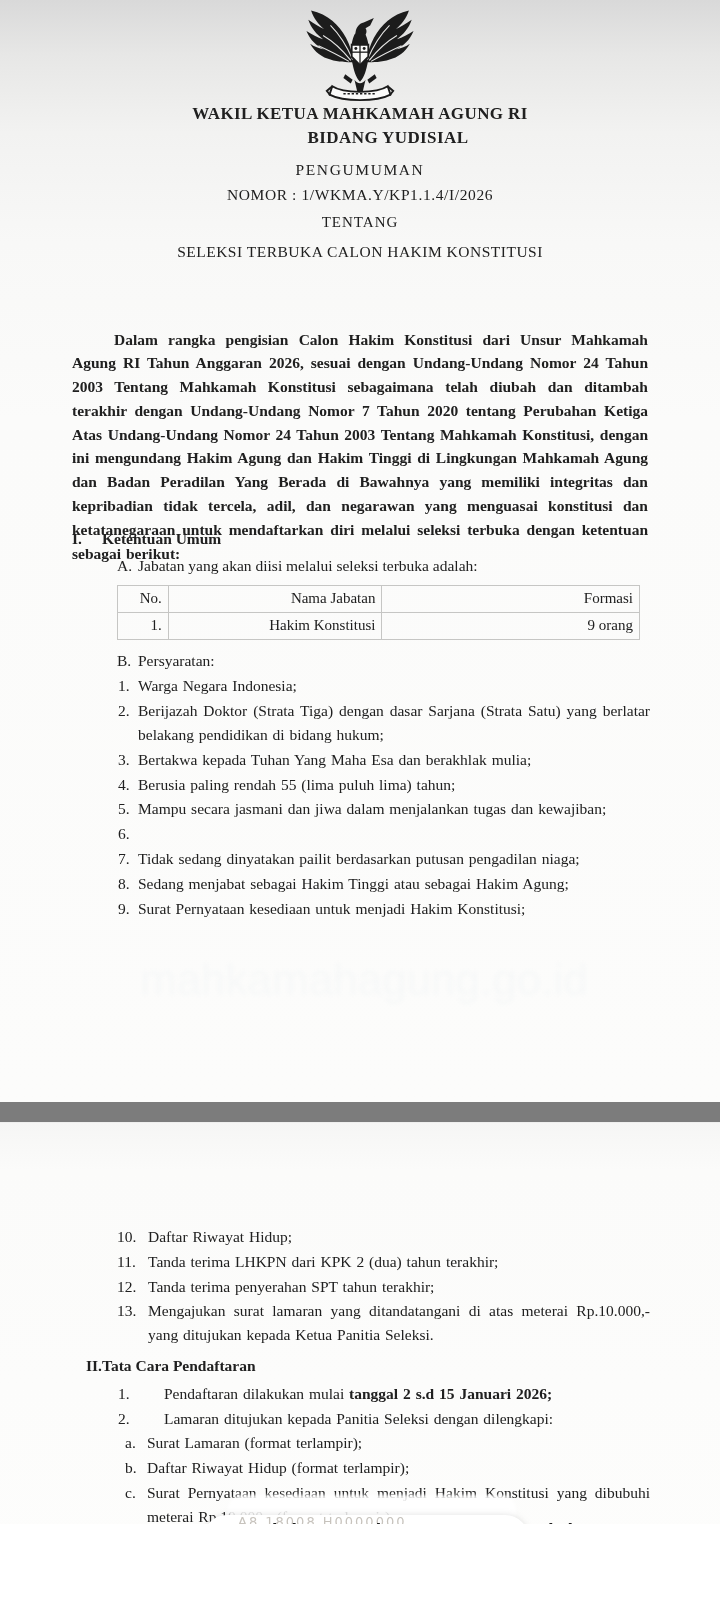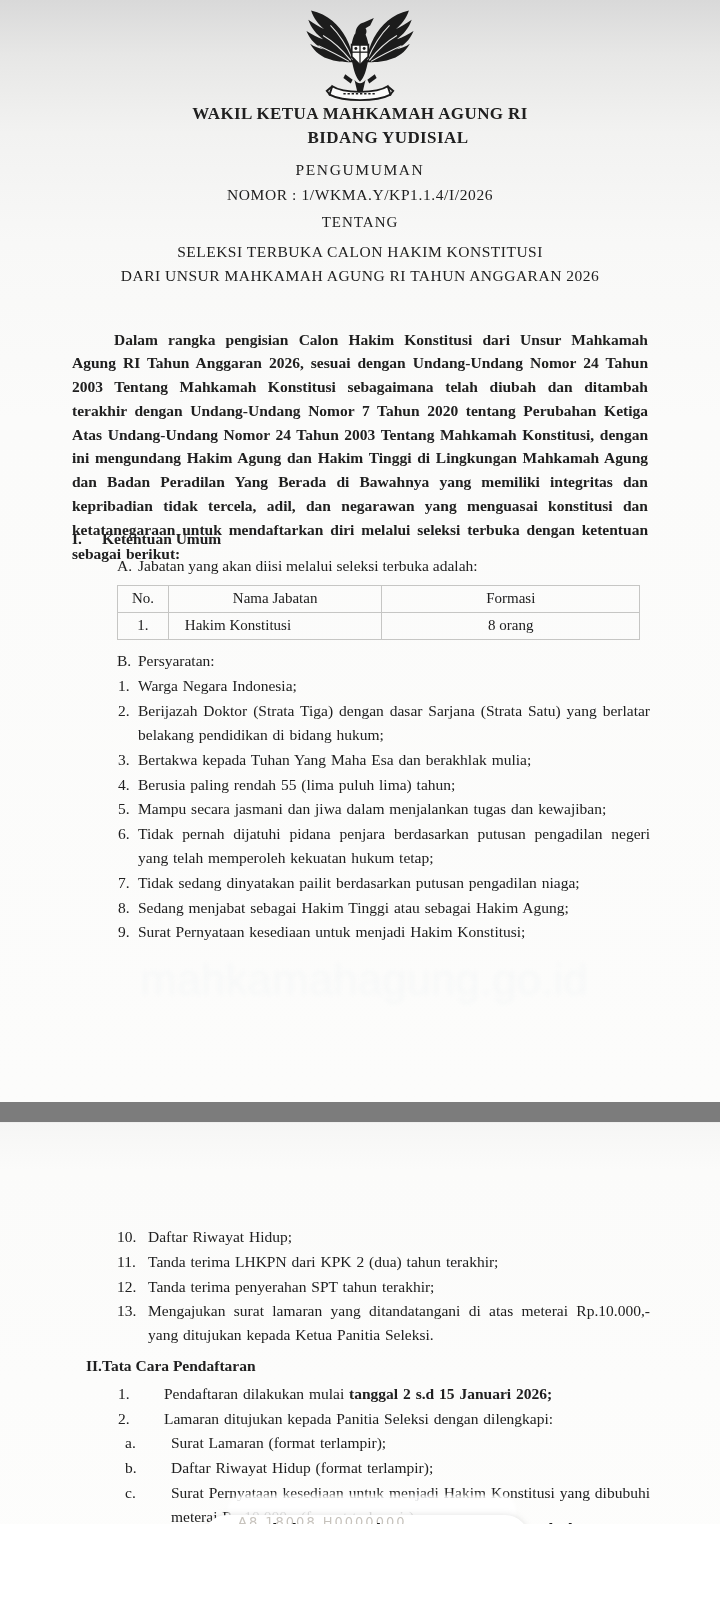--- a/index.html
+++ b/index.html
@@ -27,21 +27,21 @@
     font-size:15.5px;line-height:23.8px;text-align:justify;text-indent:42px;
     word-spacing:1px;
     font-weight:bold;
   }
   .sec-block{position:absolute;left:72px;top:527px;width:578px;font-size:15.5px;line-height:23.8px;}
   .sec-head{display:flex;font-weight:bold;}
   .sec-head .rn{flex:0 0 30px;}
   .letter-row{display:flex;padding-left:45px;margin-top:3px;}
   .letter-row .ln{flex:0 0 21px;}
   table.jobs{border-collapse:collapse;margin:7px 0 9px 45px;width:523px;font-size:15px;}
-  table.jobs td,table.jobs th{border:1px solid #c6c6c4;font-weight:normal;padding:1px 6px;height:24px;}
+  table.jobs td,table.jobs th{border:1px solid #c6c6c4;font-weight:normal;padding:1px 6px;height:24px;text-align:right;}
   .c-no{width:40px;text-align:center;}
   .c-nama{width:208px;text-align:center;}
   .c-nama-v{width:208px;text-align:left;padding-left:16px !important;}
   .c-formasi{width:271px;text-align:center;}
   .req-list{margin-top:2px;}
   .li{display:flex;margin-bottom:1px;}
   .li .n{flex:0 0 20px;margin-left:46px;}
   .li .t{flex:1;text-align:justify;word-spacing:1px;}
   .ghost-wm-p1{
     position:absolute;left:140px;top:955px;font-family:"Liberation Sans",sans-serif;
@@ -59,21 +59,21 @@
   .li2{display:flex;margin-bottom:1px;}
   .li2 .n{flex:0 0 31px;margin-left:45px;}
   .li2 .t{flex:1;text-align:justify;word-spacing:1px;}
   .sec2-head{display:flex;font-weight:bold;margin:7px 0 4px 0;text-align:right;}
   .sec2-head .rn{flex:0 0 30px;}
   .li3{display:flex;margin-bottom:1px;}
   .li3 .n{flex:0 0 22px;margin-left:46px;}
   .li3 .t{flex:1;text-align:justify;word-spacing:1px;margin-left:24px;}
   .sub{display:flex;margin-bottom:1px;}
   .sub .n{flex:0 0 22px;margin-left:53px;}
-  .sub .t{flex:1;text-align:justify;word-spacing:1px;margin-left:24px;}
+  .sub .t{flex:1;text-align:justify;word-spacing:1px;}
   .frag-right{margin-left:auto;}
   .cont-line{padding-left:75px;}
   .faded{opacity:.4;letter-spacing:1px;}
   
   .wm-fog{
     position:absolute;left:228px;top:372px;width:288px;height:32px;
     background:rgba(255,255,255,.85);border-radius:14px;filter:blur(1.5px);z-index:2;
   }
   .wm-pill{
     position:absolute;left:203px;top:392px;width:326px;height:50px;
@@ -138,21 +138,20 @@
       </svg>
     </div>
 
     <div class="org-line org1">WAKIL KETUA MAHKAMAH AGUNG RI</div>
     <div class="org-line org2">BIDANG YUDISIAL</div>
 
     <div class="meta-line doc-type">PENGUMUMAN</div>
     <div class="meta-line doc-number">NOMOR : 1/WKMA.Y/KP1.1.4/I/2026</div>
     <div class="meta-line title1">SELEKSI TERBUKA CALON HAKIM KONSTITUSI</div>
     <div class="meta-line about">TENTANG</div>
-    <div class="meta-line title2">DARI UNSUR MAHKAMAH AGUNG RI TAHUN ANGGARAN 2026</div>
 
     <p class="intro">Dalam rangka pengisian Calon Hakim Konstitusi dari Unsur Mahkamah Agung RI Tahun Anggaran 2026, sesuai dengan Undang-Undang Nomor 24 Tahun 2003 Tentang Mahkamah Konstitusi sebagaimana telah diubah dan ditambah terakhir dengan Undang-Undang Nomor 7 Tahun 2020 tentang Perubahan Ketiga Atas Undang-Undang Nomor 24 Tahun 2003 Tentang Mahkamah Konstitusi, dengan ini mengundang Hakim Agung dan Hakim Tinggi di Lingkungan Mahkamah Agung dan Badan Peradilan Yang Berada di Bawahnya yang memiliki integritas dan kepribadian tidak tercela, adil, dan negarawan yang menguasai konstitusi dan ketatanegaraan untuk mendaftarkan diri melalui seleksi terbuka dengan ketentuan sebagai berikut:</p>
 
     <div class="sec-block">
       <div class="sec-head">
         <span class="rn">I.</span>
         <span>Ketentuan Umum</span>
       </div>
 
       <div class="letter-row">
@@ -163,21 +162,21 @@
       <table class="jobs">
         <tbody>
             <tr>
           <th class="c-no">No.</th>
           <th class="c-nama">Nama Jabatan</th>
           <th class="c-formasi">Formasi</th>
         </tr>
         <tr>
           <td class="c-no">1.</td>
           <td class="c-nama-v">Hakim Konstitusi</td>
-          <td class="c-formasi">8 orang</td>
+          <td class="c-formasi">9 orang</td>
         </tr>
       </tbody>
         </table>
 
       <div class="letter-row" style="padding-left:45px;margin-top:6px;">
         <span class="ln">B.</span>
         <span>Persyaratan:</span>
       </div>
 
       <div class="req-list">
@@ -196,21 +195,20 @@
         <div class="li">
             <span class="n">4.</span>
             <span class="t">Berusia paling rendah 55 (lima puluh lima) tahun;</span>
           </div>
         <div class="li">
             <span class="n">5.</span>
             <span class="t">Mampu secara jasmani dan jiwa dalam menjalankan tugas dan kewajiban;</span>
           </div>
         <div class="li">
             <span class="n">6.</span>
-            <span class="t">Tidak pernah dijatuhi pidana penjara berdasarkan putusan pengadilan negeri yang telah memperoleh kekuatan hukum tetap;</span>
           </div>
         <div class="li">
             <span class="n">7.</span>
             <span class="t">Tidak sedang dinyatakan pailit berdasarkan putusan pengadilan niaga;</span>
           </div>
         <div class="li">
             <span class="n">8.</span>
             <span class="t">Sedang menjabat sebagai Hakim Tinggi atau sebagai Hakim Agung;</span>
           </div>
         <div class="li">

